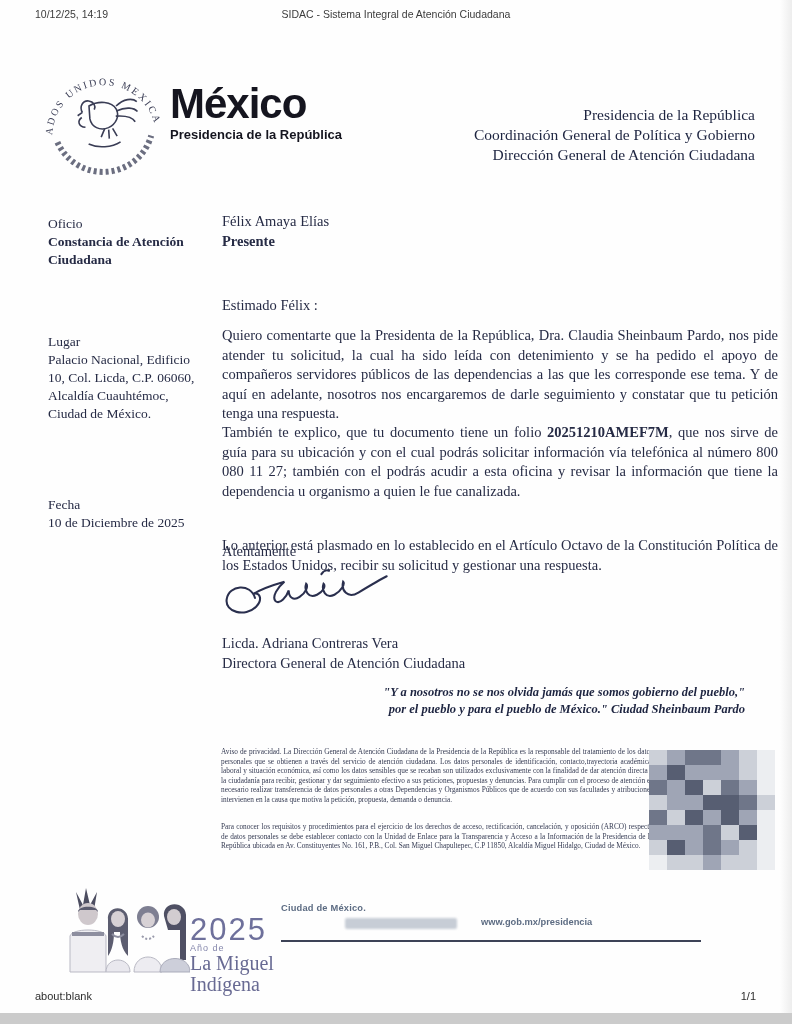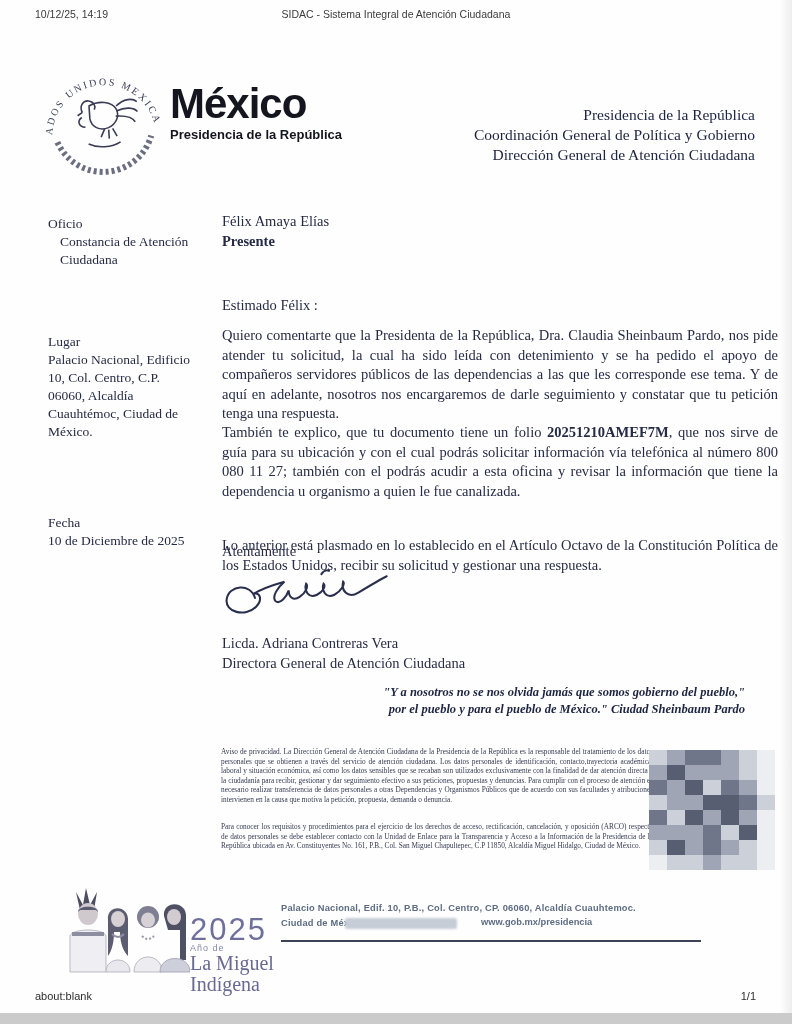--- a/index.html
+++ b/index.html
@@ -24,21 +24,21 @@
   .brand .wordmark{font-family:"Liberation Sans",sans-serif;font-weight:bold;font-size:42px;
                    letter-spacing:-1px;line-height:44px;}
   .brand .brand-sub{font-family:"Liberation Sans",sans-serif;font-weight:bold;font-size:13px;
                     margin-top:1px;letter-spacing:0;}
   .letterhead{position:absolute;right:37px;top:105px;text-align:right;
               font-size:15.5px;line-height:20px;color:#1d2440;}
 
   
   .meta{position:absolute;left:48px;top:212px;width:152px;font-size:13.5px;line-height:18px;}
   .meta .lbl{margin-top:3px;}
-  .meta .val-bold{font-weight:normal;margin-left:12px;}
+  .meta .val-bold{font-weight:bold;}
   .meta .block-lugar{margin-top:64px;}
   .meta .block-fecha{margin-top:73px;}
 
   
   .body-col{position:absolute;left:222px;top:212px;width:556px;font-size:14.5px;line-height:19.5px;}
   .recipient-name{margin:0;}
   .recipient-line{font-weight:bold;}
   .salutation{position:absolute;left:222px;top:297px;font-size:14.5px;}
   .para{position:absolute;left:222px;width:556px;text-align:justify;font-size:14.5px;line-height:19.5px;}
   .p1{top:326px;}
@@ -115,21 +115,21 @@
     <div>Presidencia de la República</div>
     <div>Coordinación General de Política y Gobierno</div>
     <div>Dirección General de Atención Ciudadana</div>
   </div>
 
   <div class="meta">
     <div class="lbl">Oficio</div>
     <div class="val-bold">Constancia de Atención Ciudadana</div>
     <div class="block-lugar">
       <div class="lbl">Lugar</div>
-      <div>Palacio Nacional, Edificio 10, Col. Centro, C.P. 06060, Alcaldía Cuauhtémoc, Ciudad de México.</div>
+      <div>Palacio Nacional, Edificio 10, Col. Licda, C.P. 06060, Alcaldía Cuauhtémoc, Ciudad de México.</div>
     </div>
     <div class="block-fecha">
       <div class="lbl">Fecha</div>
       <div>10 de Diciembre de 2025</div>
     </div>
   </div>
 
   <div class="body-col">
     <div class="recipient-name">Félix Amaya Elías</div>
     <div class="recipient-line">Presente</div>
@@ -252,21 +252,20 @@
   </svg>
 
   <div class="year-logo">
     <div class="yr">2025</div>
     <div class="yr-sub">Año de</div>
     <div class="yr-l1">La Miguel</div>
     <div class="yr-l2">Indígena</div>
   </div>
 
   <div class="addr">
-    <div>Palacio Nacional, Edif. 10, P.B., Col. Centro, CP. 06060, Alcaldía Cuauhtemoc.</div>
     <div class="l2">Ciudad de México.</div>
   </div>
   <div class="redacted" style="left:345px;top:918px;position:absolute;"></div>
   <div class="website" style="position:absolute;left:481px;top:917px;font-family:'Liberation Sans',sans-serif;font-size:9.3px;color:#5d6c83;font-weight:bold;">www.gob.mx/presidencia</div>
   <div class="addr-rule"></div>
 
   <div class="status-bar">
     <span class="url">about:blank</span>
     <span class="pg">1/1</span>
   </div>

